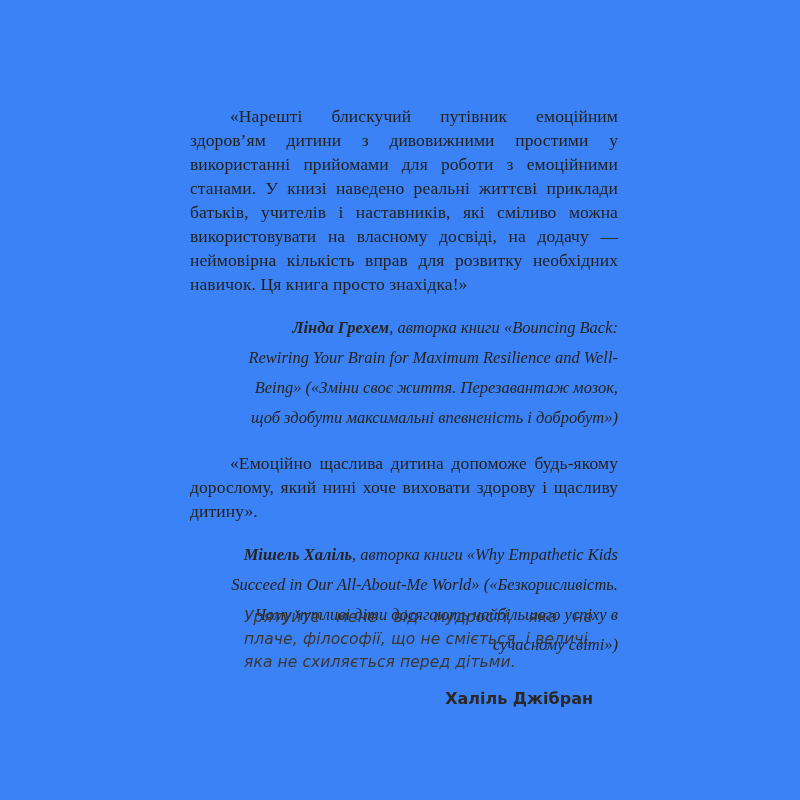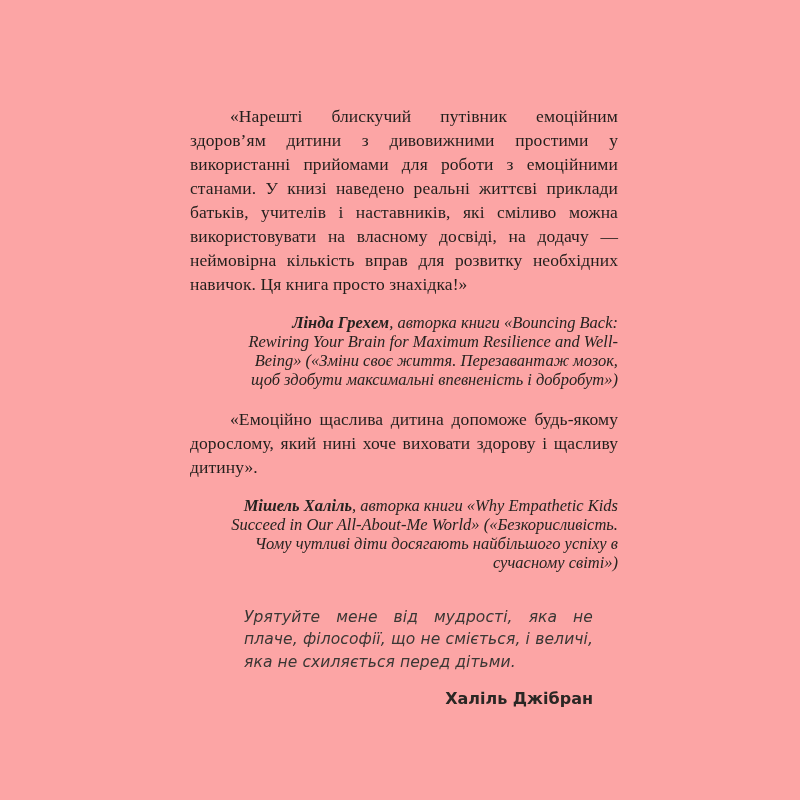--- a/index.html
+++ b/index.html
@@ -10,21 +10,21 @@
   body {
     width: 800px;
     height: 800px;
     position: relative;
     overflow: hidden;
     font-family: "Liberation Serif", serif;
   }
   .page {
     position: absolute;
     inset: 0;
-    background: #fca5a5;
+    background: #3b82f6;
   }
   .main-column {
     position: absolute;
     left: 190px;
     top: 86px;
     width: 428px;
     color: #221f1c;
   }
   .quote {
     font-size: 17.5px;
@@ -34,21 +34,21 @@
     letter-spacing: 0.1px;
     color: #221f1c;
   }
   .quote.second {
   }
   .attribution {
     margin-top: 4px;
     padding-left: 40px;
     font-style: italic;
     font-size: 16.5px;
-    line-height: 19px;
+    line-height: 30px;
     text-align: right;
     color: #262320;
   }
   .attribution .author {
     font-weight: bold;
   }
   .epigraph-block {
     position: absolute;
     left: 244px;
     top: 590px;

